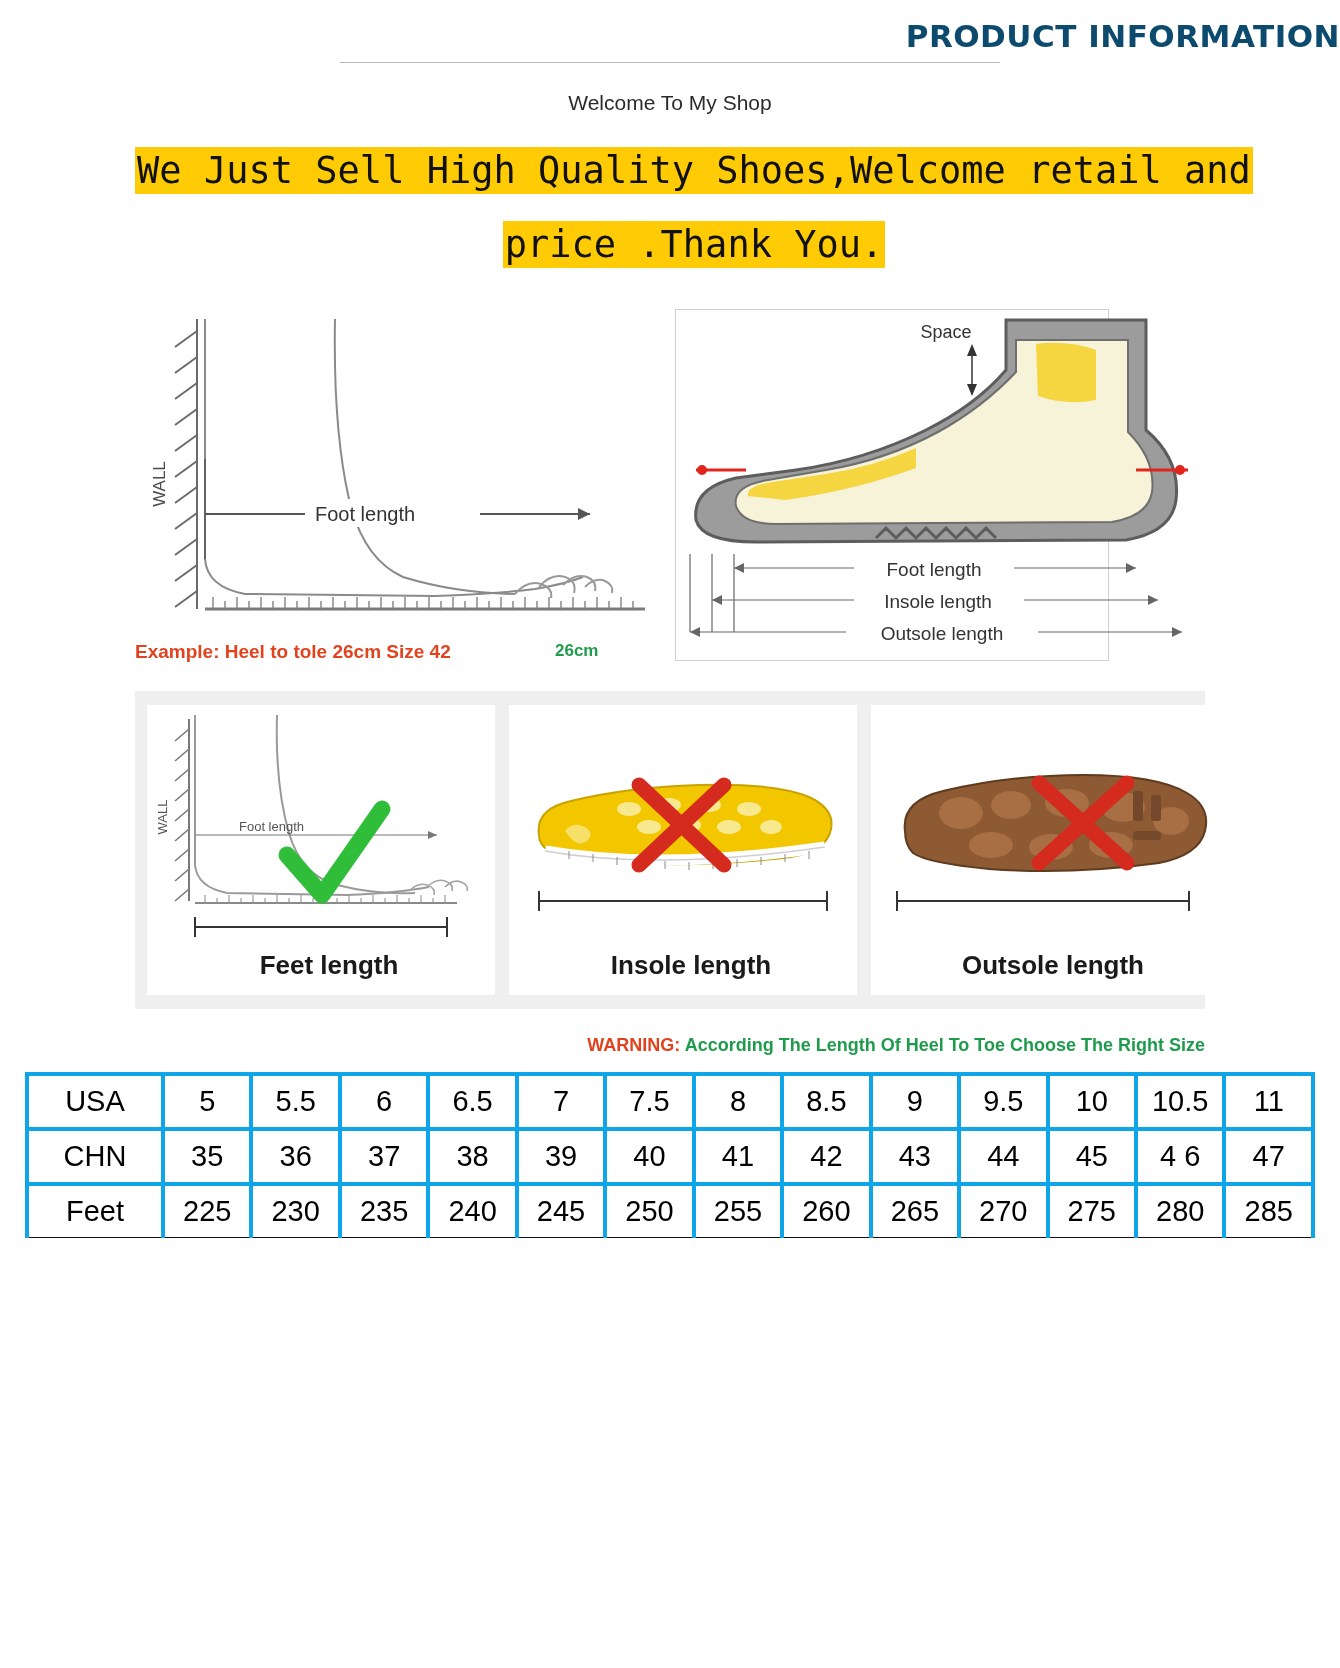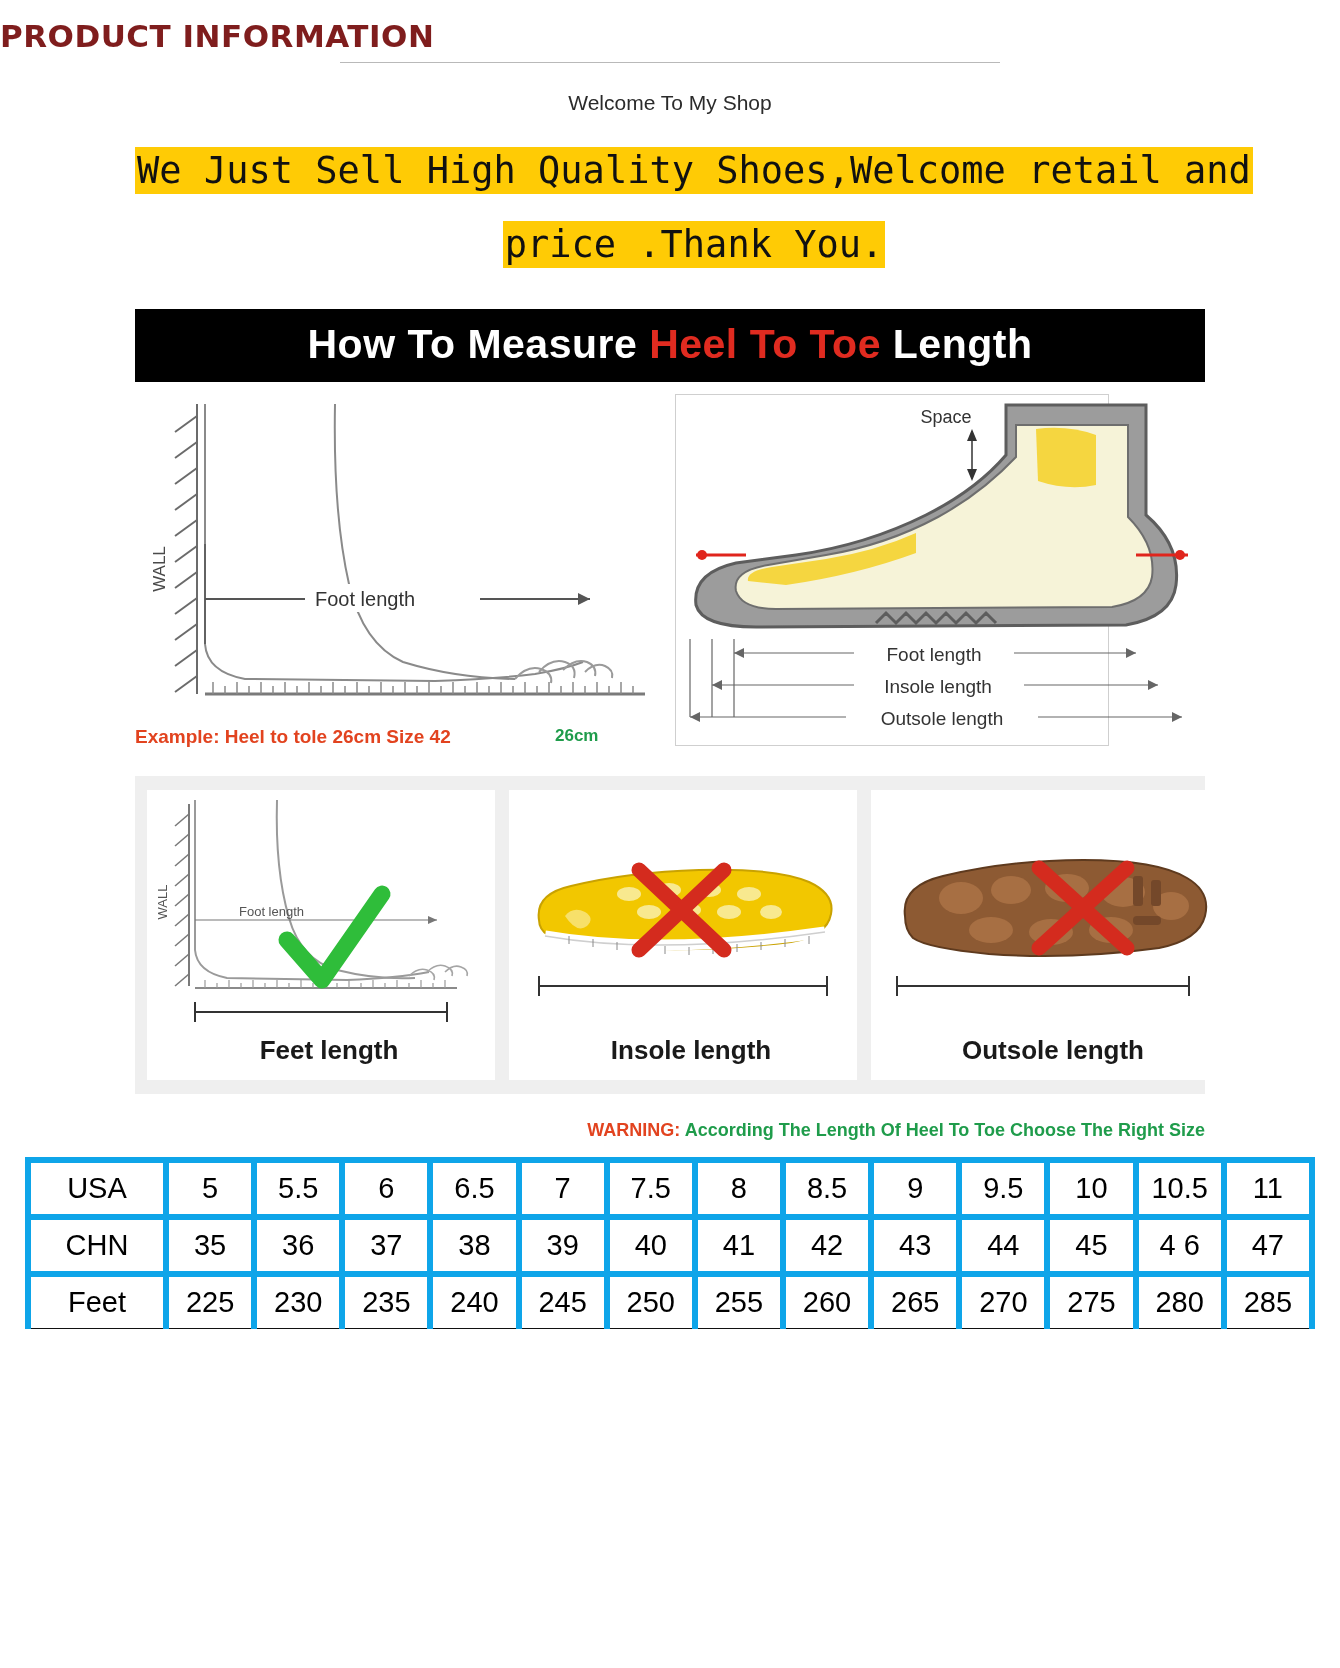--- a/index.html
+++ b/index.html
@@ -7,22 +7,22 @@
     width:1340px;height:1668px;
     background:#ffffff;
     font-family:"Liberation Sans", sans-serif;
     position:relative;
     overflow:hidden;
   }
   .page{position:relative;width:1340px;height:1668px;}
 
   
   .hdr-title{
-    text-align:left;
-    color:#7f1d1d;
+    text-align:right;
+    color:#0c4a6e;
     font-family:"DejaVu Sans", sans-serif;
     font-weight:bold;
     font-size:31px;
     letter-spacing:.5px;
     padding-top:18px;
     text-decoration:none;
   }
   .hdr-rule{
     width:660px;margin:8px auto 0 auto;
     border-top:1px solid #b9b9b9;
@@ -138,21 +138,21 @@
   .warning .w-rest{color:#1f9c4b;}
 
   
   .size-table{
     margin:16px auto 0 auto;
     width:1290px;
     border-collapse:collapse;
     table-layout:fixed;
   }
   .size-table td{
-    border:6px solid #0ea5e9;
+    border:4px solid #0ea5e9;
     text-align:center;
     font-size:29px;
     font-family:"Liberation Sans", sans-serif;
     color:#000;
     padding:9px 2px;
     white-space:nowrap;
   }
   .size-table td.rowhead{
     width:128px;
     font-size:29px;
@@ -171,23 +171,20 @@
   <div class="hdr-rule"></div>
   <div class="hdr-sub">Welcome To My Shop</div>
 
   <div class="promo">
     <span class="line"><span class="hl">We Just Sell High Quality Shoes,Welcome retail and</span></span>
     <span class="line"><span class="hl">price .Thank You.</span></span>
   </div>
 
   <div class="measure">
 
-    <div class="measure-banner">
-      <span>How To Measure </span><span class="red">Heel To Toe</span><span> Length</span>
-    </div>
 
     <div class="diagrams">
 
       <div class="diag diag-left">
         <svg width="530" height="350" viewBox="0 0 530 350">
 
           <line x1="62" y1="10" x2="62" y2="300" stroke="#6b6b6b" stroke-width="2"></line>
           <g stroke="#6b6b6b" stroke-width="2">
             <line x1="62" y1="22" x2="40" y2="38"></line>
             <line x1="62" y1="48" x2="40" y2="64"></line>

